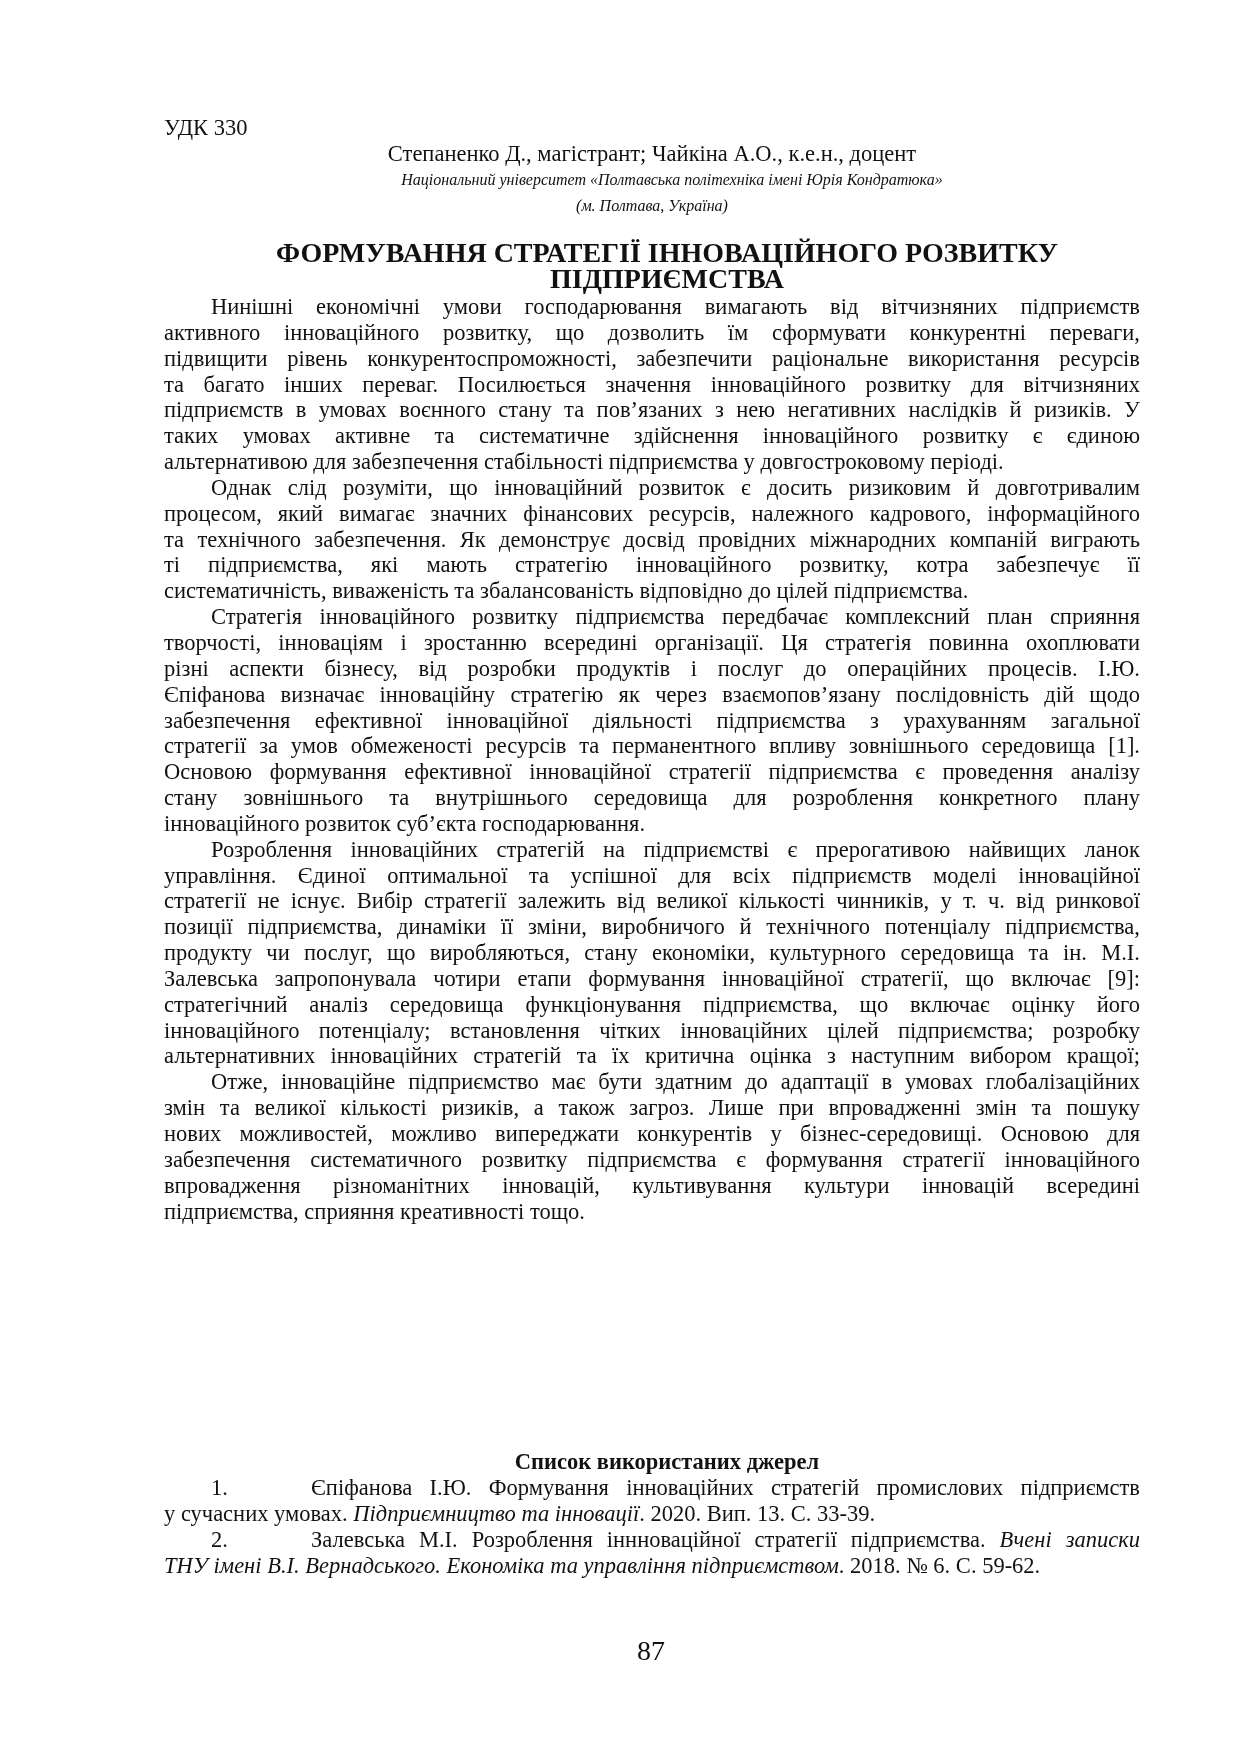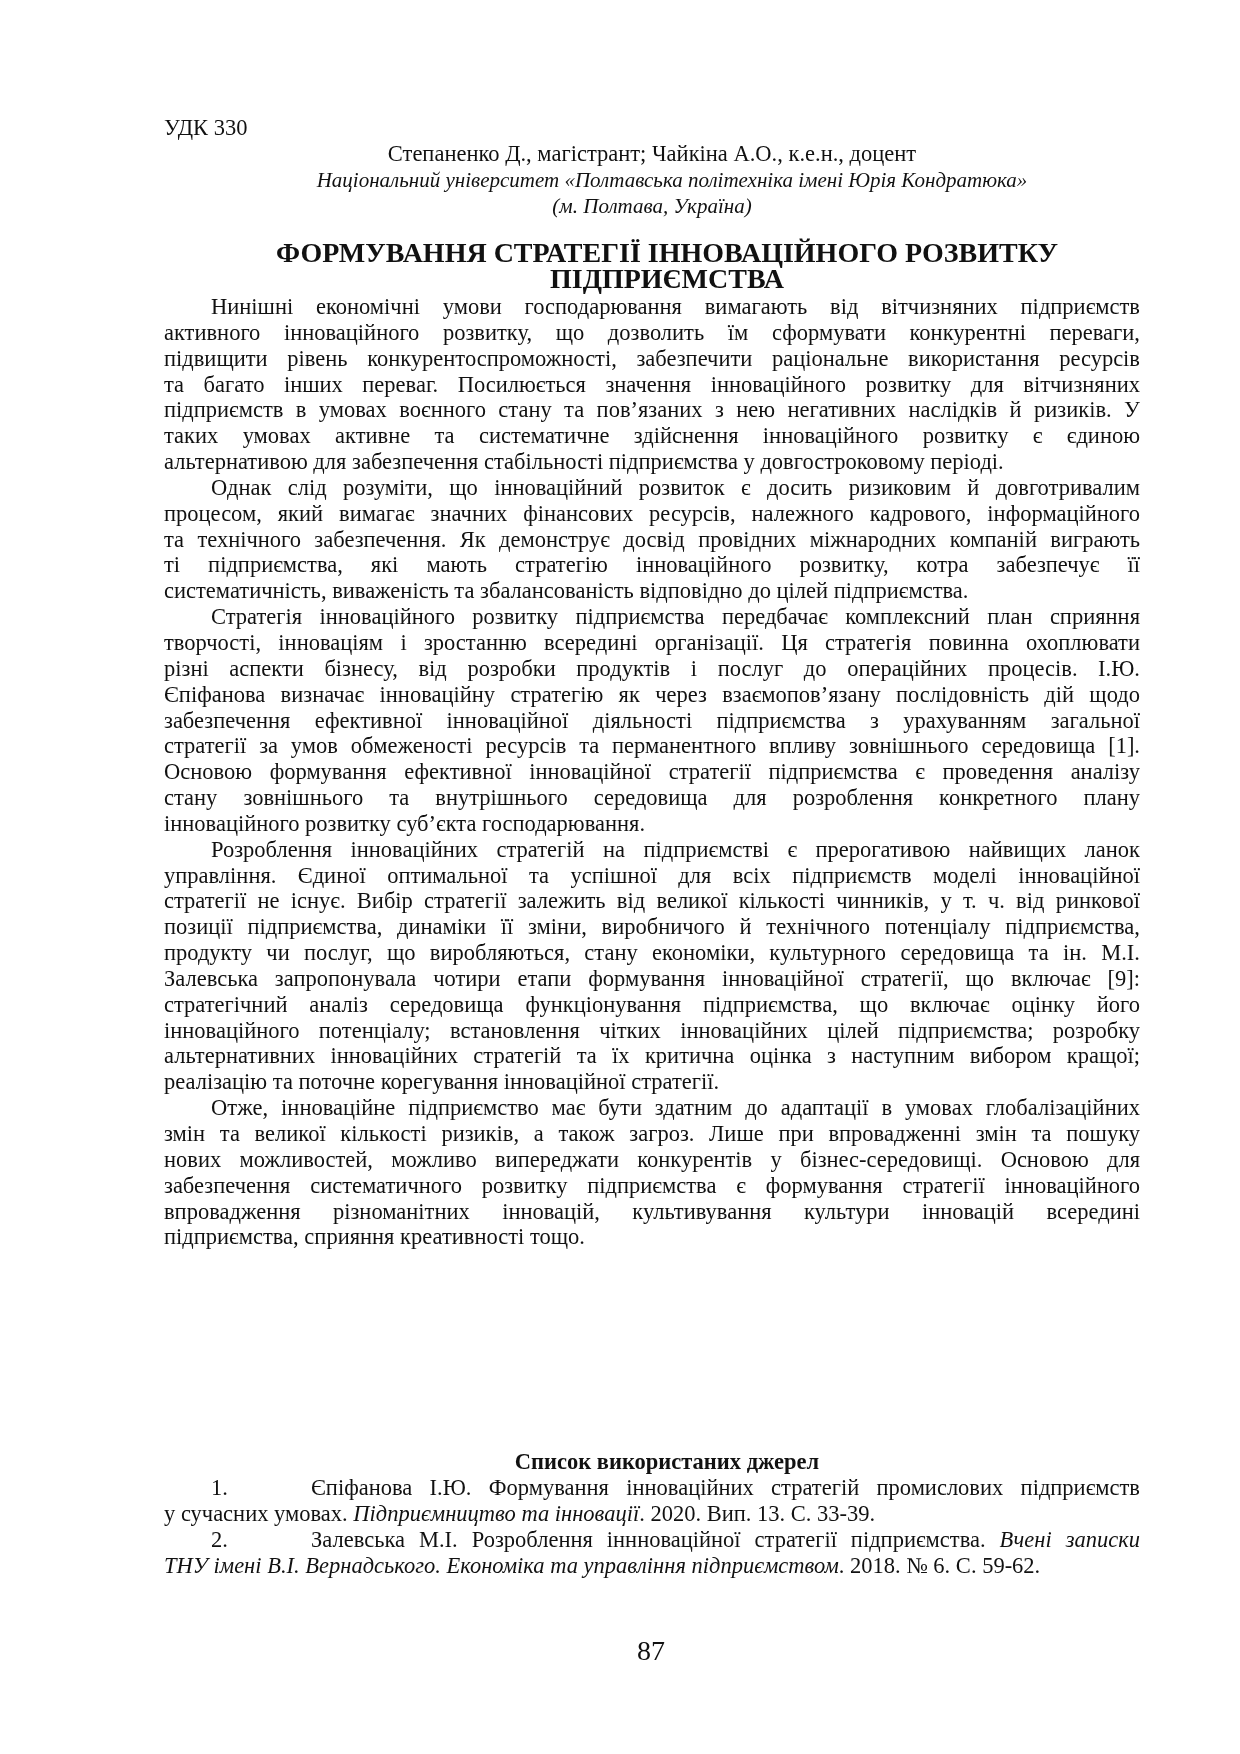--- a/index.html
+++ b/index.html
@@ -3,21 +3,21 @@
 <meta charset="utf-8">
 <style>
   html, body { margin: 0; padding: 0; background: #ffffff; }
   body { width: 1240px; height: 1754px; position: relative; overflow: hidden;
          font-family: "Liberation Serif", "DejaVu Serif", serif; color: #111; }
   .page { position: absolute; left: 0; top: 4px; width: 1240px; height: 1523px; margin-left: 31px; }
   .udk { position: absolute; left: 133px; top: 111px; font-size: 22.5px; line-height: 26px; }
   .authors { position: absolute; left: 133px; width: 976px; top: 137px; text-align: center;
              font-size: 22.5px; line-height: 26px; }
   .affil, .city { position: absolute; left: 133px; width: 976px; text-align: center;
-                  font-size: 21px; line-height: 26px; font-style: italic; }
+                  font-size: 16px; line-height: 26px; font-style: italic; }
   .affil { top: 163px; padding-left: 40px; box-sizing: border-box; }
   .city { top: 189px; }
   .title { position: absolute; left: 133px; width: 976px; top: 236px; text-align: center;
            font-weight: bold; font-size: 28px; line-height: 26px; padding-left: 30px; box-sizing: border-box; }
   .body { position: absolute; left: 133px; width: 976px; top: 290px; }
   .line { display: block; font-size: 22.5px; line-height: 25.85px; height: 25.85px;
           text-align: justify; text-align-last: justify; white-space: nowrap; overflow: visible; }
   .line.last { text-align-last: left; }
   .line.indent { padding-left: 47px; }
   .refs-title { position: absolute; left: 133px; width: 976px; top: 1445px; text-align: center;
@@ -66,34 +66,33 @@
 
     <div>
       <span class="line indent">Стратегія інноваційного розвитку підприємства передбачає комплексний план сприяння</span>
       <span class="line">творчості, інноваціям і зростанню всередині організації. Ця стратегія повинна охоплювати</span>
       <span class="line">різні аспекти бізнесу, від розробки продуктів і послуг до операційних процесів. І.Ю.</span>
       <span class="line">Єпіфанова визначає інноваційну стратегію як через взаємопов’язану послідовність дій щодо</span>
       <span class="line">забезпечення ефективної інноваційної діяльності підприємства з урахуванням загальної</span>
       <span class="line">стратегії за умов обмеженості ресурсів та перманентного впливу зовнішнього середовища [1].</span>
       <span class="line">Основою формування ефективної інноваційної стратегії підприємства є проведення аналізу</span>
       <span class="line">стану зовнішнього та внутрішнього середовища для розроблення конкретного плану</span>
-      <span class="line last">інноваційного розвитку суб’єкта господарювання.</span>
+      <span class="line last">інноваційного розвиток суб’єкта господарювання.</span>
     </div>
 
     <div>
       <span class="line indent">Розроблення інноваційних стратегій на підприємстві є прерогативою найвищих ланок</span>
       <span class="line">управління. Єдиної оптимальної та успішної для всіх підприємств моделі інноваційної</span>
       <span class="line">стратегії не існує. Вибір стратегії залежить від великої кількості чинників, у т. ч. від ринкової</span>
       <span class="line">позиції підприємства, динаміки її зміни, виробничого й технічного потенціалу підприємства,</span>
       <span class="line">продукту чи послуг, що виробляються, стану економіки, культурного середовища та ін. М.І.</span>
       <span class="line">Залевська запропонувала чотири етапи формування інноваційної стратегії, що включає [9]:</span>
       <span class="line">стратегічний аналіз середовища функціонування підприємства, що включає оцінку його</span>
       <span class="line">інноваційного потенціалу; встановлення чітких інноваційних цілей підприємства; розробку</span>
       <span class="line">альтернативних інноваційних стратегій та їх критична оцінка з наступним вибором кращої;</span>
-      <span class="line last">реалізацію та поточне корегування інноваційної стратегії.</span>
     </div>
 
     <div>
       <span class="line indent">Отже, інноваційне підприємство має бути здатним до адаптації в умовах глобалізаційних</span>
       <span class="line">змін та великої кількості ризиків, а також загроз. Лише при впровадженні змін та пошуку</span>
       <span class="line">нових можливостей, можливо випереджати конкурентів у бізнес-середовищі. Основою для</span>
       <span class="line">забезпечення систематичного розвитку підприємства є формування стратегії інноваційного</span>
       <span class="line">впровадження різноманітних інновацій, культивування культури інновацій всередині</span>
       <span class="line last">підприємства, сприяння креативності тощо.</span>
     </div>

